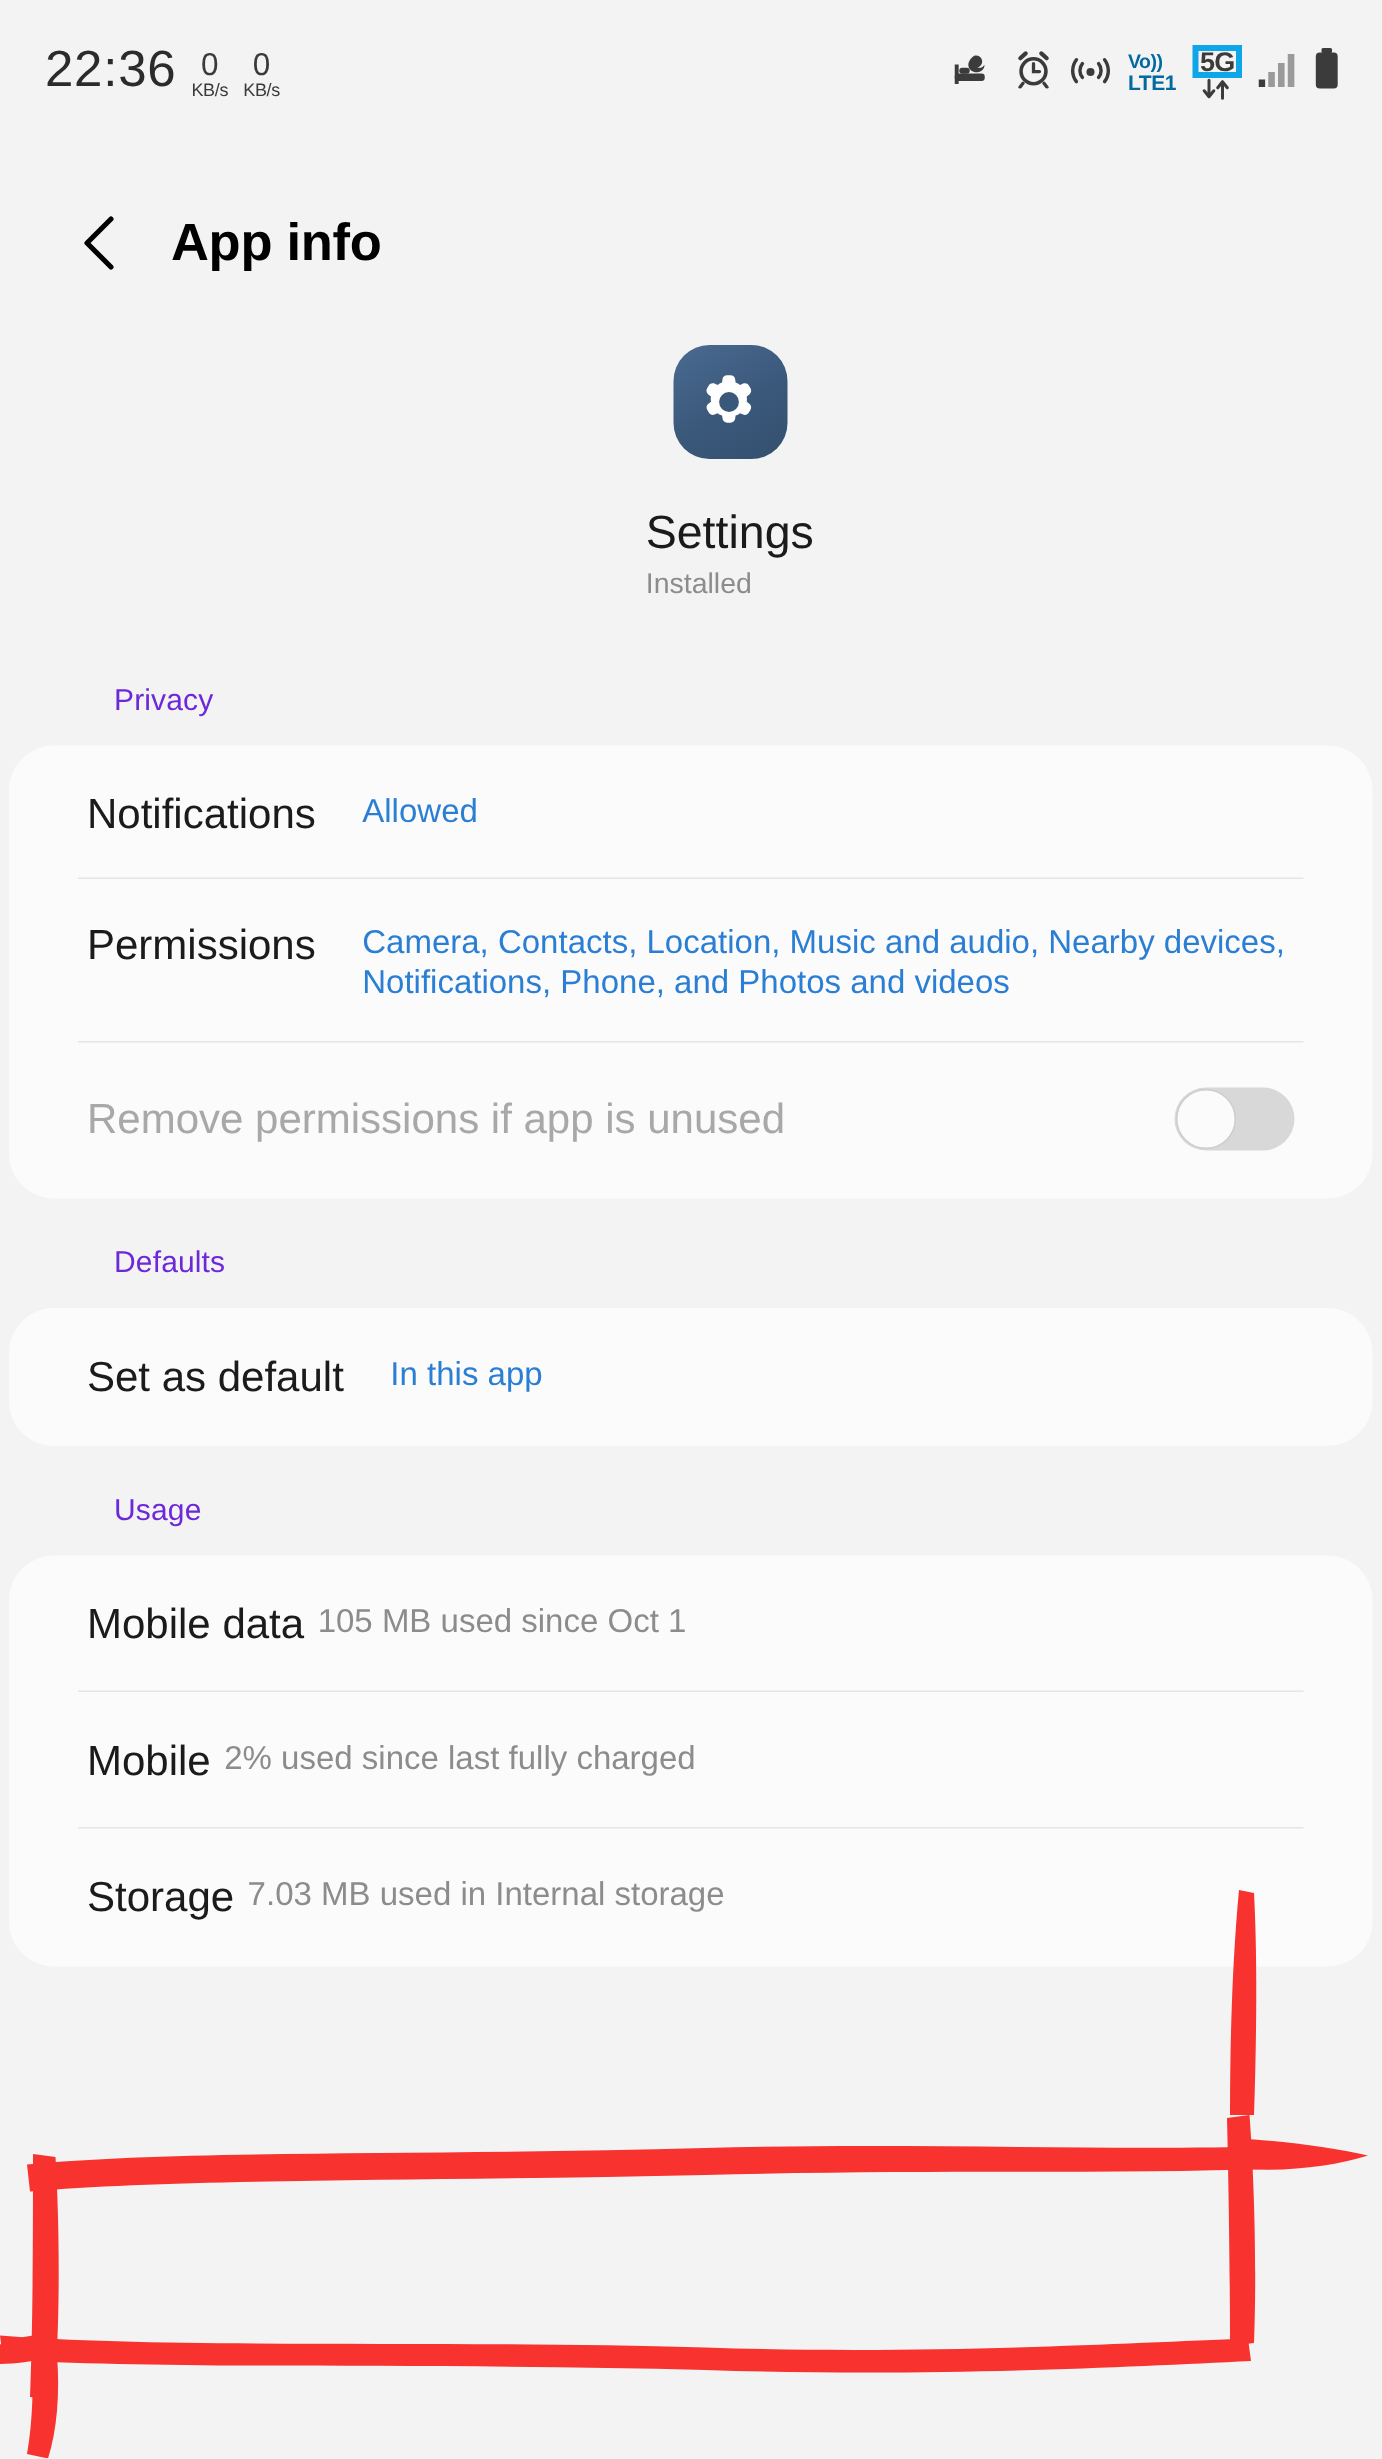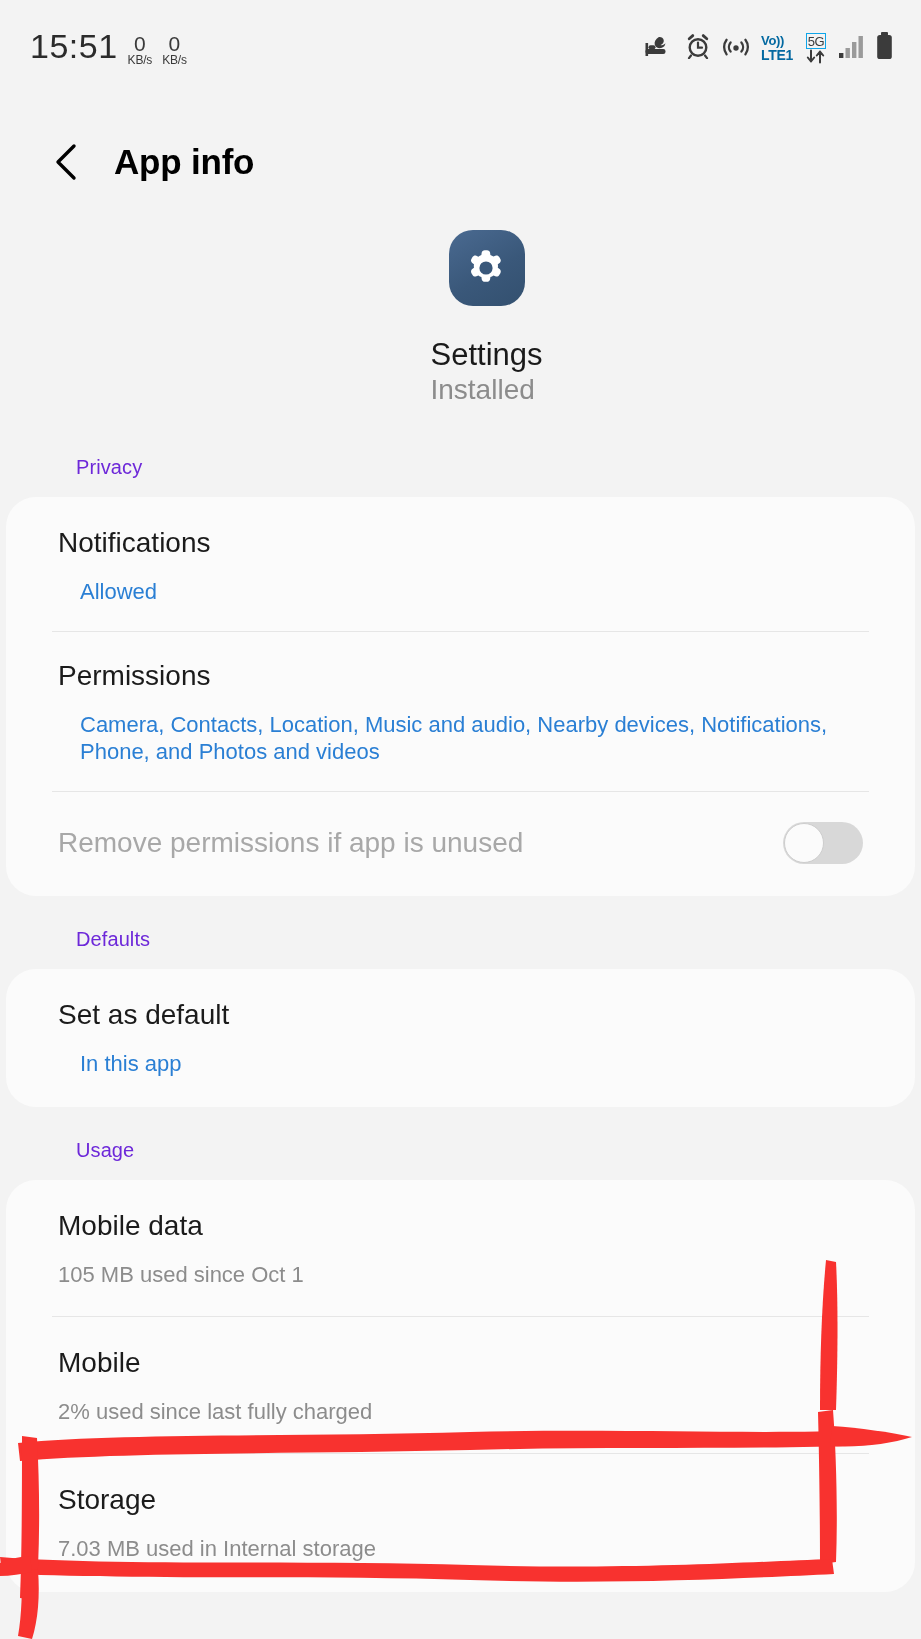--- a/index.html
+++ b/index.html
@@ -58,22 +58,22 @@
     display: flex; flex-direction: column;
     align-items: flex-start; line-height: 1;
     color: #0369a1; font-size: 13px; font-weight: bold;
   }
   .sb-volte .v1 { font-size: 13px; line-height: 14px; letter-spacing:-0.3px;}
   .sb-volte .v2 { font-size: 14px; line-height: 15px; letter-spacing:-0.3px;}
   .sb-5g {
     display: flex; align-items: center; gap: 1px;
   }
   .sb-5g-box {
-    border: 1px solid #0ea5e9;
-    font-size: 13px; font-weight: normal; color: #3b3b3b;
+    border: 4px solid #0ea5e9;
+    font-size: 18px; font-weight: bold; color: #3b3b3b;
     line-height: 13px; padding: 1px 1px 0 1px;
     letter-spacing: -0.5px;
   }
   .sb-5g-col { display:flex; flex-direction:column; align-items:center; }
 
   
   .header {
     display: flex;
     align-items: center;
     padding: 46px 0 0 44px;
@@ -107,21 +107,21 @@
     display: flex; align-items: center; justify-content: center;
     flex: none;
   }
   .app-meta { display: flex; flex-direction: column; gap: 5px; }
   .app-name {
     font-size: 31px;
     color: #1a1a1a;
     line-height: 34px;
   }
   .app-status {
-    font-size: 28px;
+    font-size: 19px;
     color: #8c8c8c;
     line-height: 25px;
   }
 
   
   .section-label {
     font-size: 20px;
     color: #6d28d9;
     padding: 0 0 0 76px;
     letter-spacing: 0.1px;
@@ -136,21 +136,21 @@
     margin: 0 6px;
     overflow: hidden;
   }
   .row {
     padding: 30px 52px 30px 52px;
     display: flex;
     align-items: center;
     justify-content: space-between;
     box-sizing: border-box;
   }
-  .row-texts { display: flex; flex-direction: column; gap: 19px; min-width:0; }
+  .row-texts { display: flex; flex-direction: row; gap: 9px; min-width:0; }
   .row-title {
     font-size: 28px;
     color: #1b1b1b;
     line-height: 32px;
   }
   .row-sub {
     font-size: 22px;
     color: #8c8c8c;
     line-height: 27px;
   }
@@ -197,21 +197,21 @@
     left: 0; top: 1260px;
     width: 921px; height: 379px;
     pointer-events: none;
   }
 </style>
 </head>
 <body>
 
 <div class="statusbar">
   <div class="sb-left">
-    <div class="sb-clock">15:51</div>
+    <div class="sb-clock">22:36</div>
     <div class="sb-speed">
       <span class="num">0</span>
       <span class="unit">KB/s</span>
     </div>
     <div class="sb-speed">
       <span class="num">0</span>
       <span class="unit">KB/s</span>
     </div>
   </div>
 

